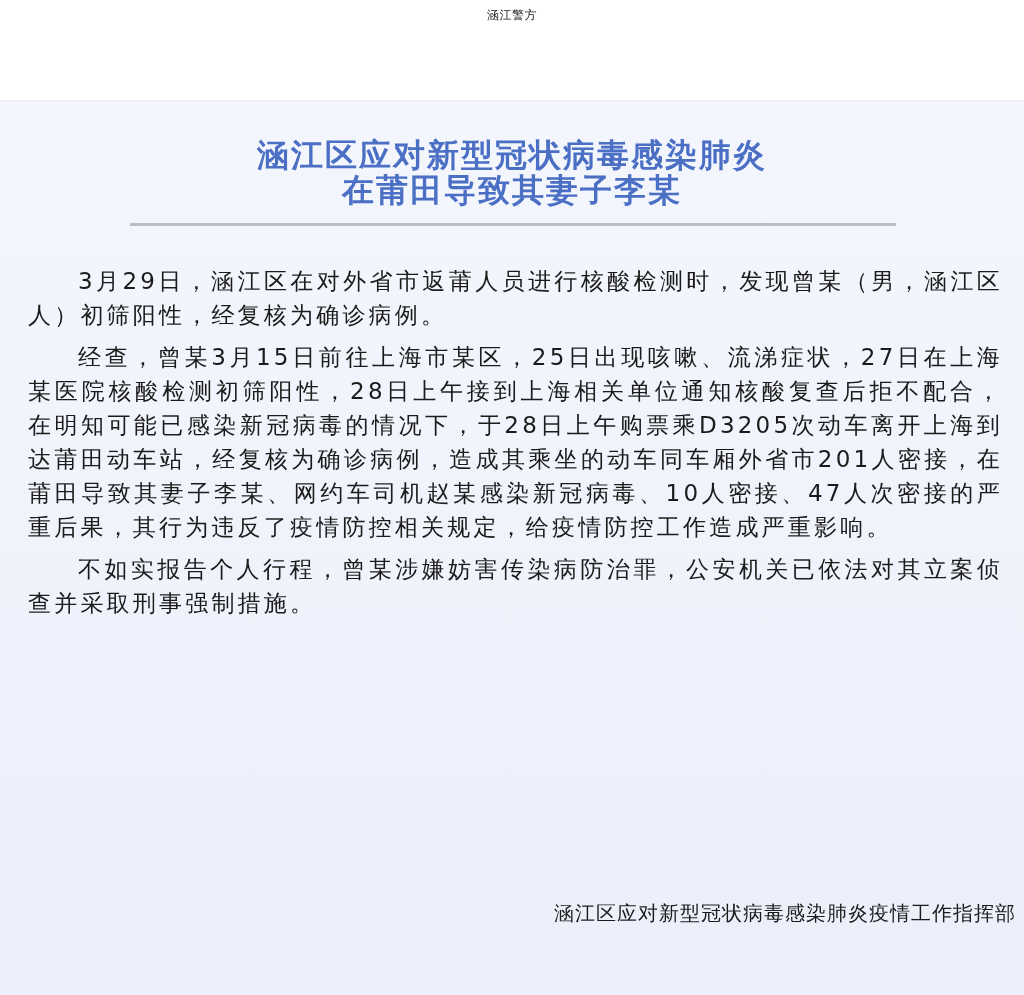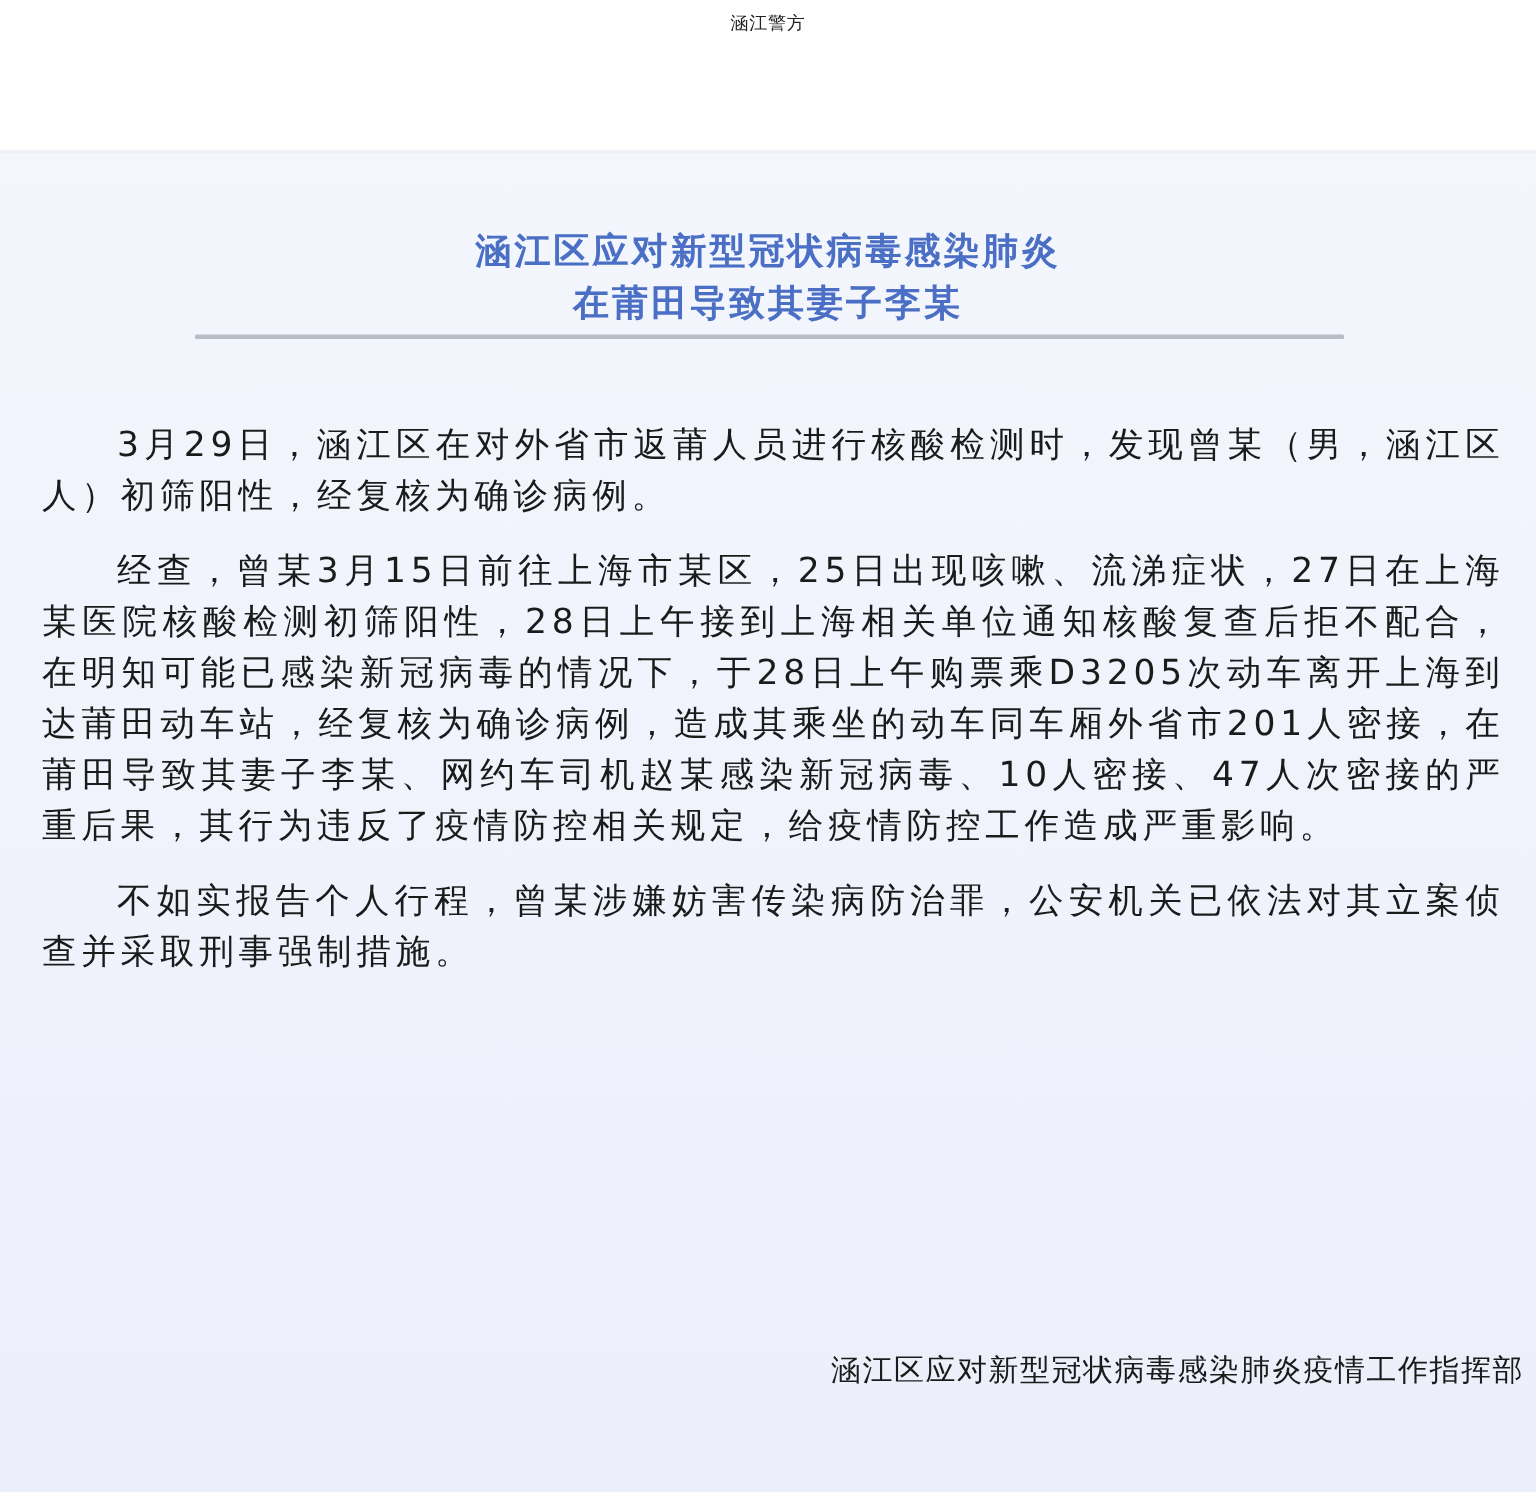--- a/index.html
+++ b/index.html
@@ -36,27 +36,27 @@
       left: 0;
       top: 100px;
       width: 1024px;
       height: 895px;
       background: linear-gradient(180deg, #f3f6fc 0%, #f0f3fc 50%, #eceffa 100%);
       border-top: 2px solid #eef1f6;
       box-sizing: border-box;
     }
     .headline {
       position: absolute;
-      top: 48px;
+      top: 36px;
       left: 0;
       width: 1024px;
       text-align: center;
       color: #4a6fc4;
       font-weight: bold;
-      font-size: 24px;
+      font-size: 32px;
       line-height: 35px;
       letter-spacing: 2px;
     }
     .divider {
       position: absolute;
       top: 121px;
       left: 130px;
       width: 766px;
       height: 3px;
       background: #b7bec8;
@@ -66,21 +66,21 @@
       position: absolute;
       top: 162px;
       left: 28px;
       width: 975px;
       font-size: 23px;
       line-height: 34px;
       color: #1b1b1b;
       letter-spacing: 3.2px;
     }
     .para {
-      margin: 16px 0 8px 0;
+      margin: 0 0 8px 0;
       text-indent: 50px;
       text-align: justify;
     }
     .signature {
       position: absolute;
       right: 8px;
       top: 790px;
       text-align: right;
       font-size: 20px;
       line-height: 42px;

